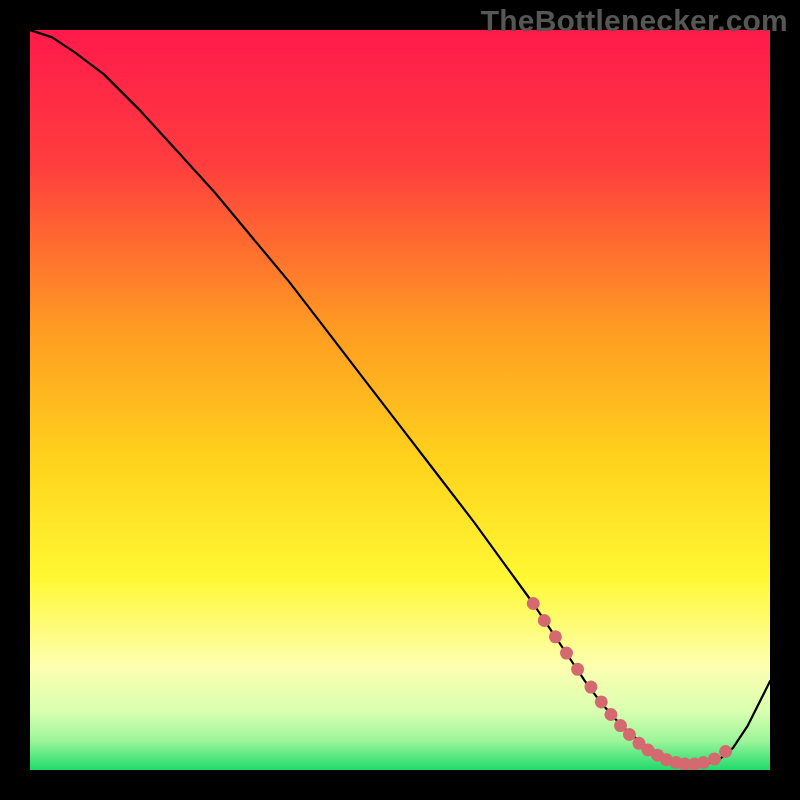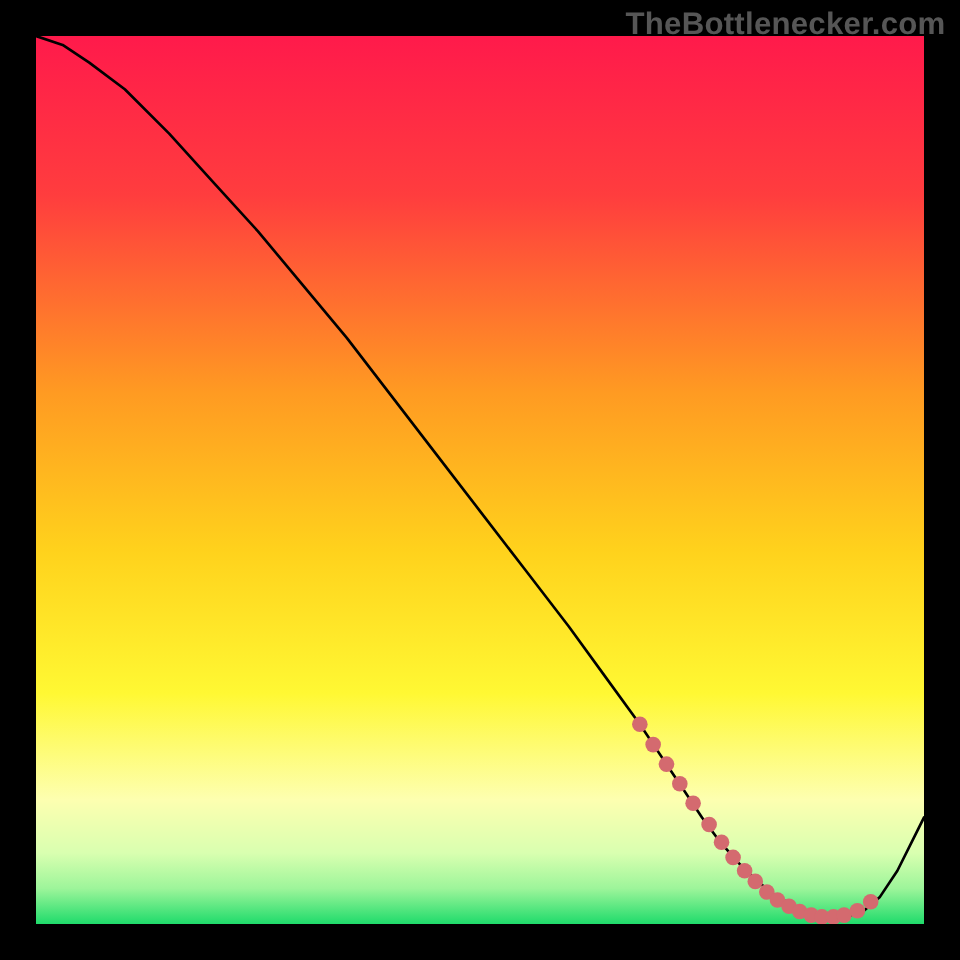--- a/index.html
+++ b/index.html
@@ -8,21 +8,21 @@
     position: relative;
     width: 800px;
     height: 800px;
     background: #000;
   }
   .attrib {
     position: absolute;
     top: 4px;
     right: 12px;
     font-family: Arial, Helvetica, sans-serif;
-    font-size: 26px;
+    font-size: 30px;
     font-weight: bold;
     color: #565656;
     letter-spacing: 0.2px;
     z-index: 5;
   }
   .plot {
     position: absolute;
     left: 30px;
     top: 30px;
     width: 740px;

